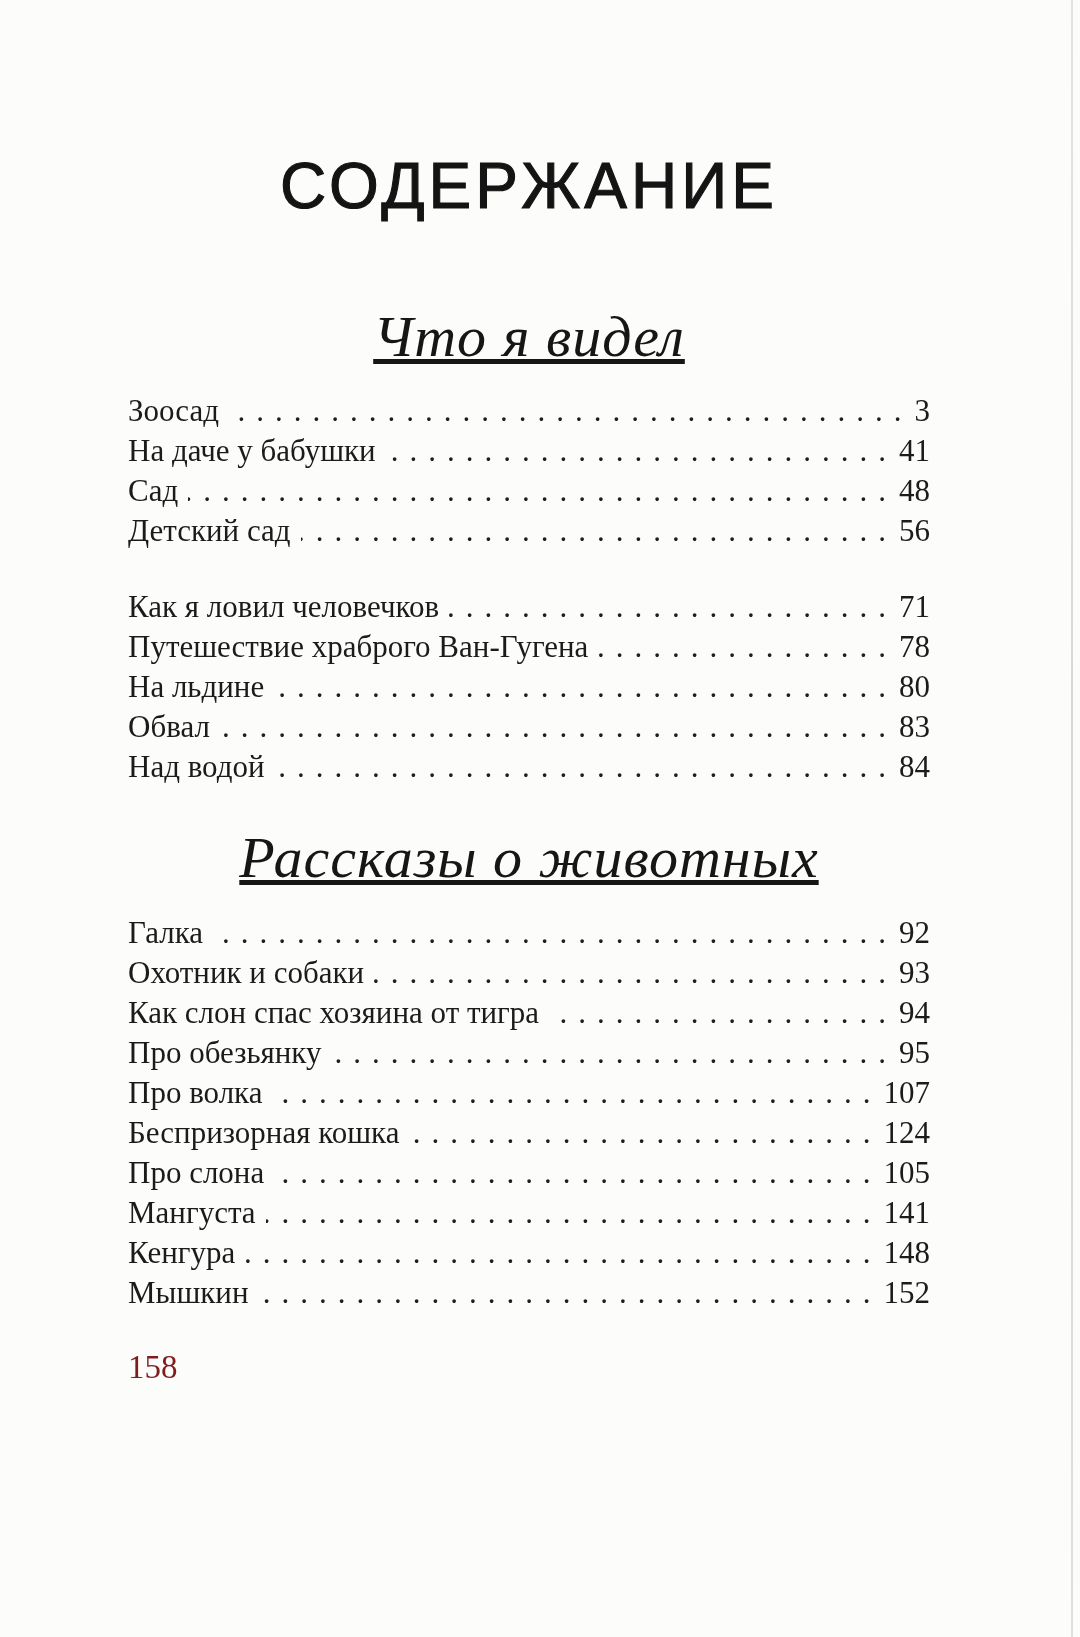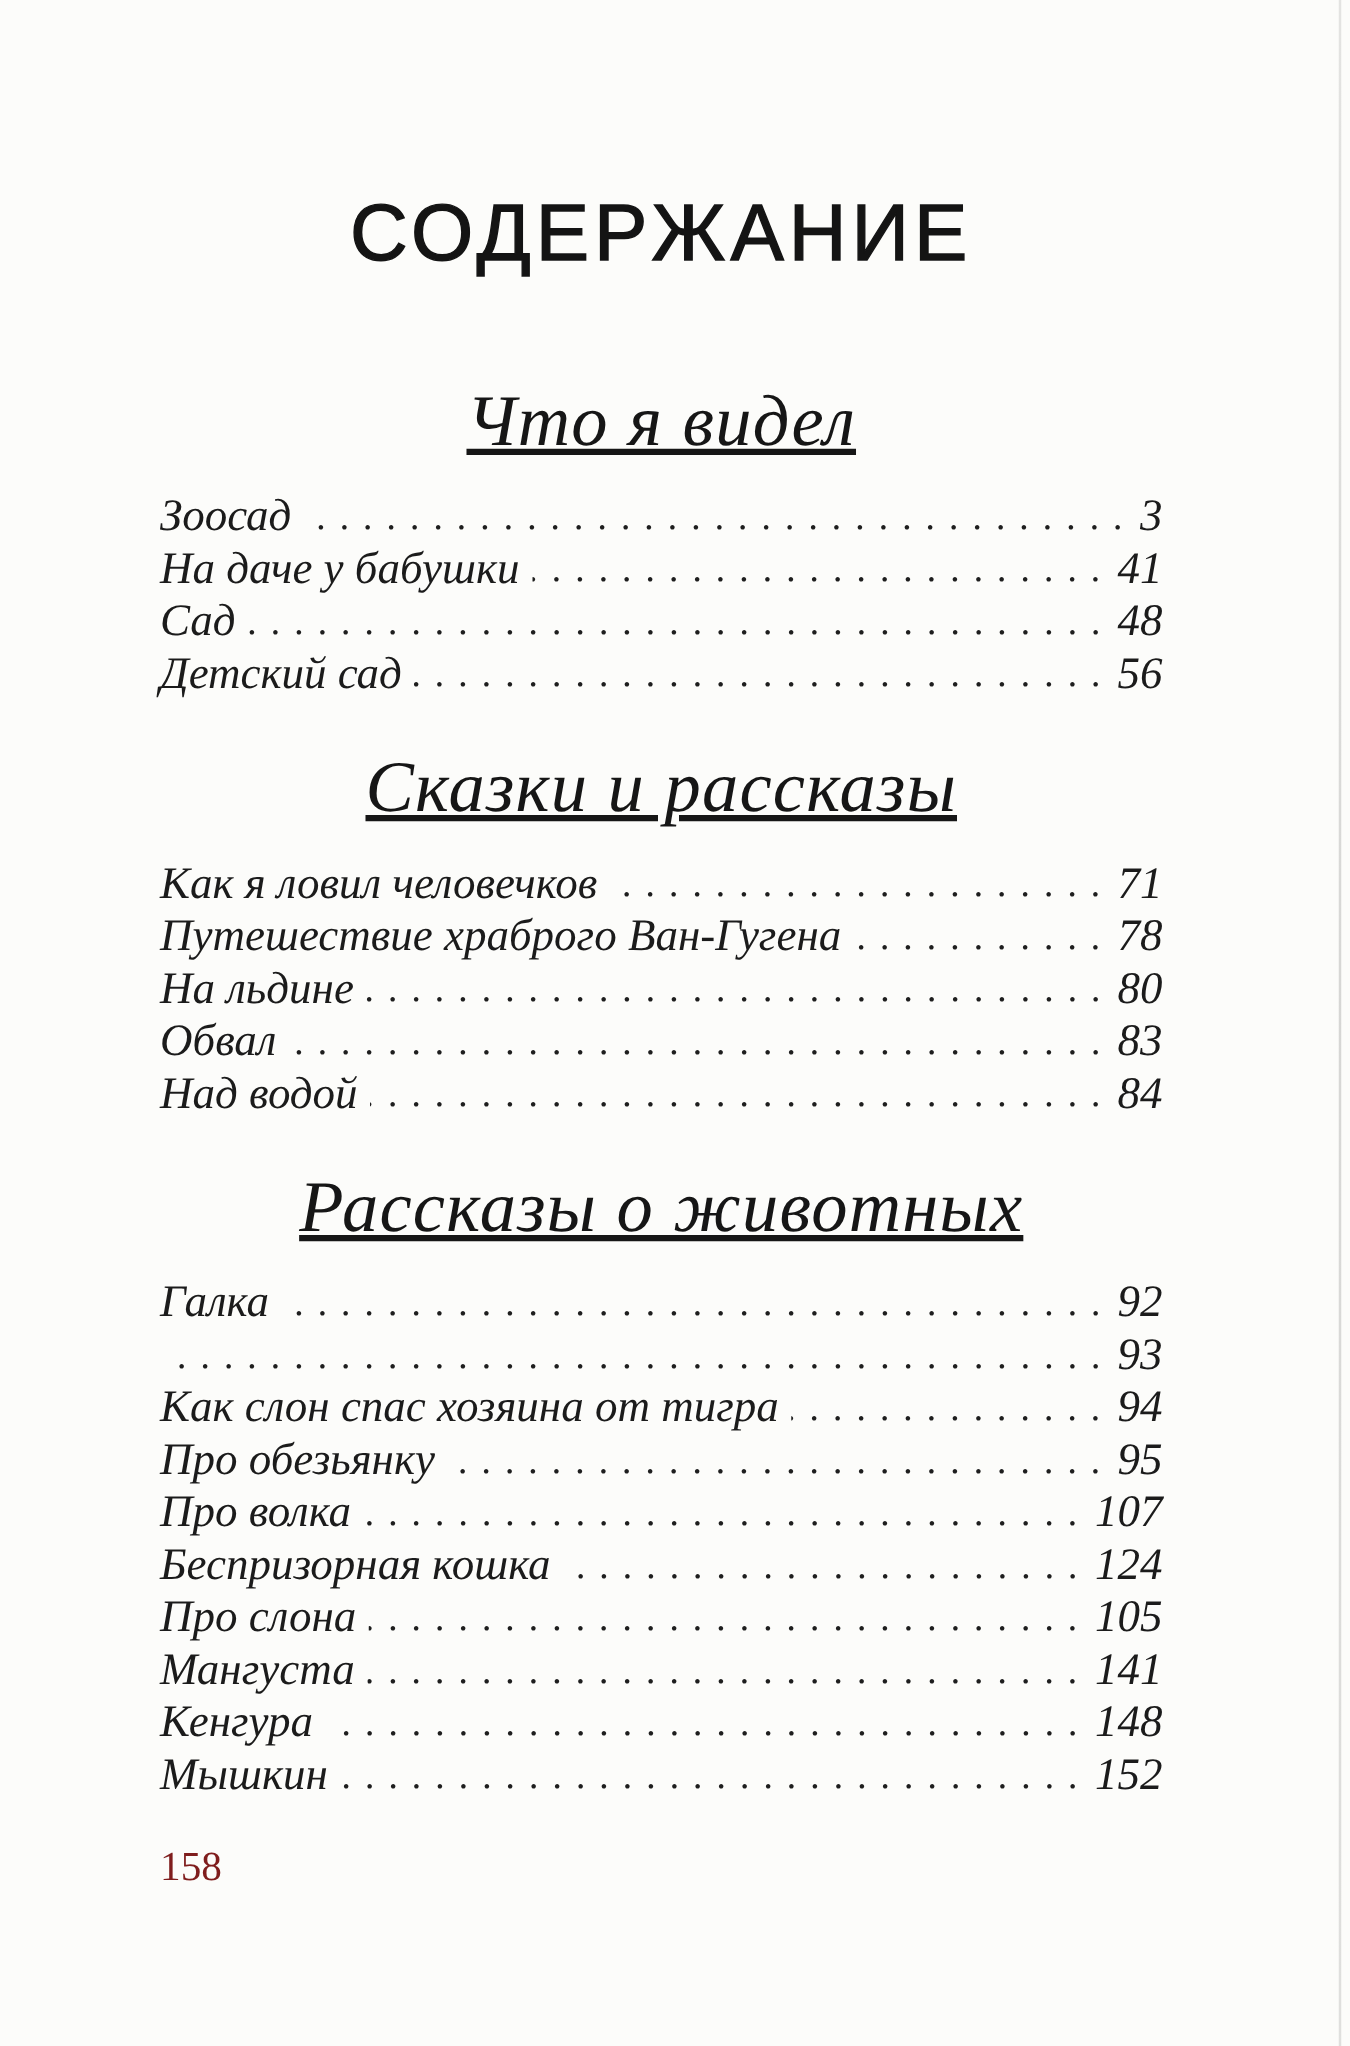--- a/index.html
+++ b/index.html
@@ -49,24 +49,23 @@
     font-size: 58px;
     letter-spacing: 1px;
     line-height: 1.2;
     color: #161616;
     text-decoration: underline;
   }
   .entries { width: 100%; }
   .entry {
     display: flex;
     align-items: center;
-    font-size: 36px;
+    font-size: 31px;
     line-height: 40px;
     white-space: nowrap;
-    font-style: italic;
   }
   .entry-title { flex: 0 0 auto; }
   .dots {
     flex: 1 1 auto;
     overflow: hidden;
     direction: rtl;
     white-space: nowrap;
     margin: 0 2px 0 10px;
     color: #1e1e1e;
   }
@@ -110,21 +109,20 @@
             <span class="entry-page">48</span>
           </div>
           <div class="entry">
             <span class="entry-title">Детский сад</span>
             <span class="dots"></span>
             <span class="entry-page">56</span>
           </div>
         </div>
       </section>
       <section class="toc-section">
-        <h2 class="section-heading">Сказки и рассказы</h2>
         <div class="entries">
           <div class="entry">
             <span class="entry-title">Как я ловил человечков</span>
             <span class="dots"></span>
             <span class="entry-page">71</span>
           </div>
           <div class="entry">
             <span class="entry-title">Путешествие храброго Ван-Гугена</span>
             <span class="dots"></span>
             <span class="entry-page">78</span>
@@ -148,20 +146,21 @@
       </section>
       <section class="toc-section">
         <h2 class="section-heading">Рассказы о животных</h2>
         <div class="entries">
           <div class="entry">
             <span class="entry-title">Галка</span>
             <span class="dots"></span>
             <span class="entry-page">92</span>
           </div>
           <div class="entry">
+            <span class="entry-title">Охотник и собаки</span>
             <span class="dots"></span>
             <span class="entry-page">93</span>
           </div>
           <div class="entry">
             <span class="entry-title">Как слон спас хозяина от тигра</span>
             <span class="dots"></span>
             <span class="entry-page">94</span>
           </div>
           <div class="entry">
             <span class="entry-title">Про обезьянку</span>

